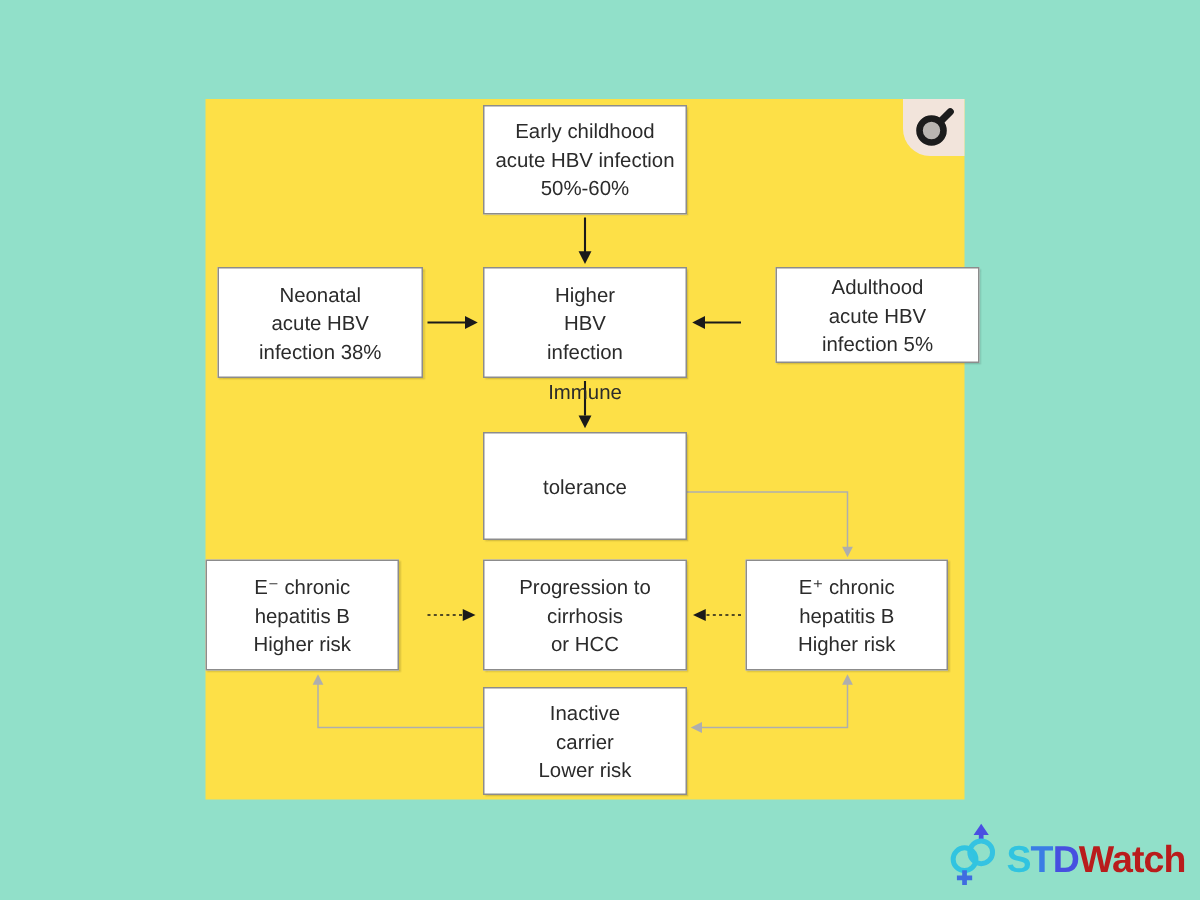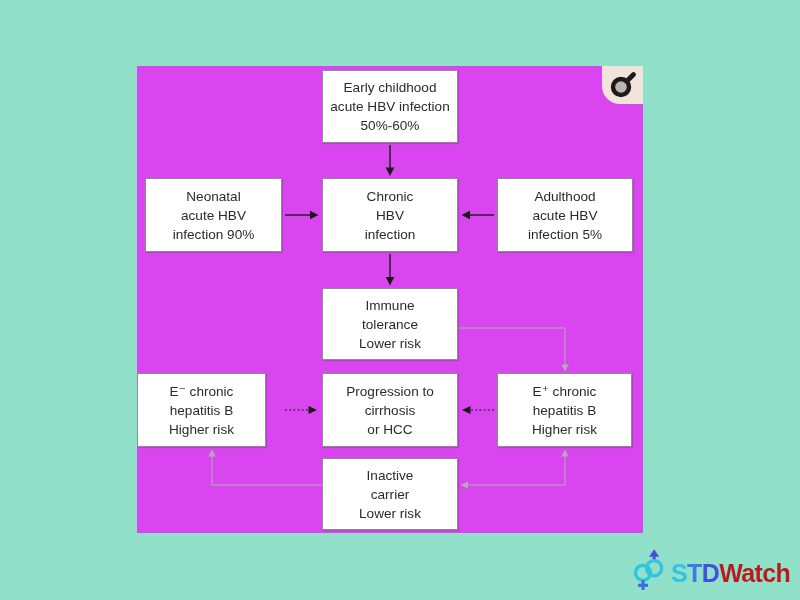--- a/index.html
+++ b/index.html
@@ -8,21 +8,21 @@
     background: #91e0c9;
     font-family: "Liberation Sans", "DejaVu Sans", sans-serif;
     overflow: hidden;
   }
   .stage { position: relative; width: 800px; height: 600px; }
 
   
   .card {
     position: absolute; left: 137px; top: 66px;
     width: 506px; height: 467px;
-    background: #d946ef;
+    background: #fde047;
   }
 
   
   .connectors {
     position: absolute; left: 0; top: 0;
     width: 506px; height: 467px;
     pointer-events: none;
   }
   .solid-line  { stroke: #1a1a1a; stroke-width: 1.4; fill: none; }
   .solid-head  { fill: #1a1a1a; stroke: none; }
@@ -39,22 +39,22 @@
     box-shadow: 1px 1px 1px rgba(0,0,0,0.14);
     display: flex; flex-direction: column;
     align-items: center; justify-content: center;
     text-align: center;
     font-size: 13.6px; line-height: 19px;
     color: #2b2b2b;
   }
   .b0 { left: 185px; top:   4px; width: 136px; height: 73px; }
   .b1 { left:   8px; top: 112px; width: 137px; height: 74px; }
   .b2 { left: 185px; top: 112px; width: 136px; height: 74px; }
-  .b3 { left: 360px; top: 112px; width: 136px; height: 74px; }
-  .b4 { left: 185px; top: 222px; width: 136px; height: 72px; }
+  .b3 { left: 380px; top: 112px; width: 136px; height: 64px; }
+  .b4 { left: 185px; top: 222px; width: 136px; height: 72px; gap: 44px; }
   .b5 { left:   0; top: 307px; width: 129px; height: 74px; }
   .b6 { left: 185px; top: 307px; width: 136px; height: 74px; }
   .b7 { left: 360px; top: 307px; width: 135px; height: 74px; text-align: center; }
   .b8 { left: 185px; top: 392px; width: 136px; height: 72px; }
 
   
   .badge {
     position: absolute; right: 0; top: 0;
     width: 41px; height: 38px;
     background: #f2e4db;
@@ -135,25 +135,25 @@
 
     <div class="node b0">
       <span>Early childhood</span>
       <span>acute HBV infection</span>
       <span>50%-60%</span>
     </div>
 
     <div class="node b1">
       <span>Neonatal</span>
       <span>acute HBV</span>
-      <span>infection 90%</span>
+      <span>infection 38%</span>
     </div>
 
     <div class="node b2">
-      <span>Chronic</span>
+      <span>Higher</span>
       <span>HBV</span>
       <span>infection</span>
     </div>
 
     <div class="node b3">
       <span>Adulthood</span>
       <span>acute HBV</span>
       <span>infection 5%</span>
     </div>
 

